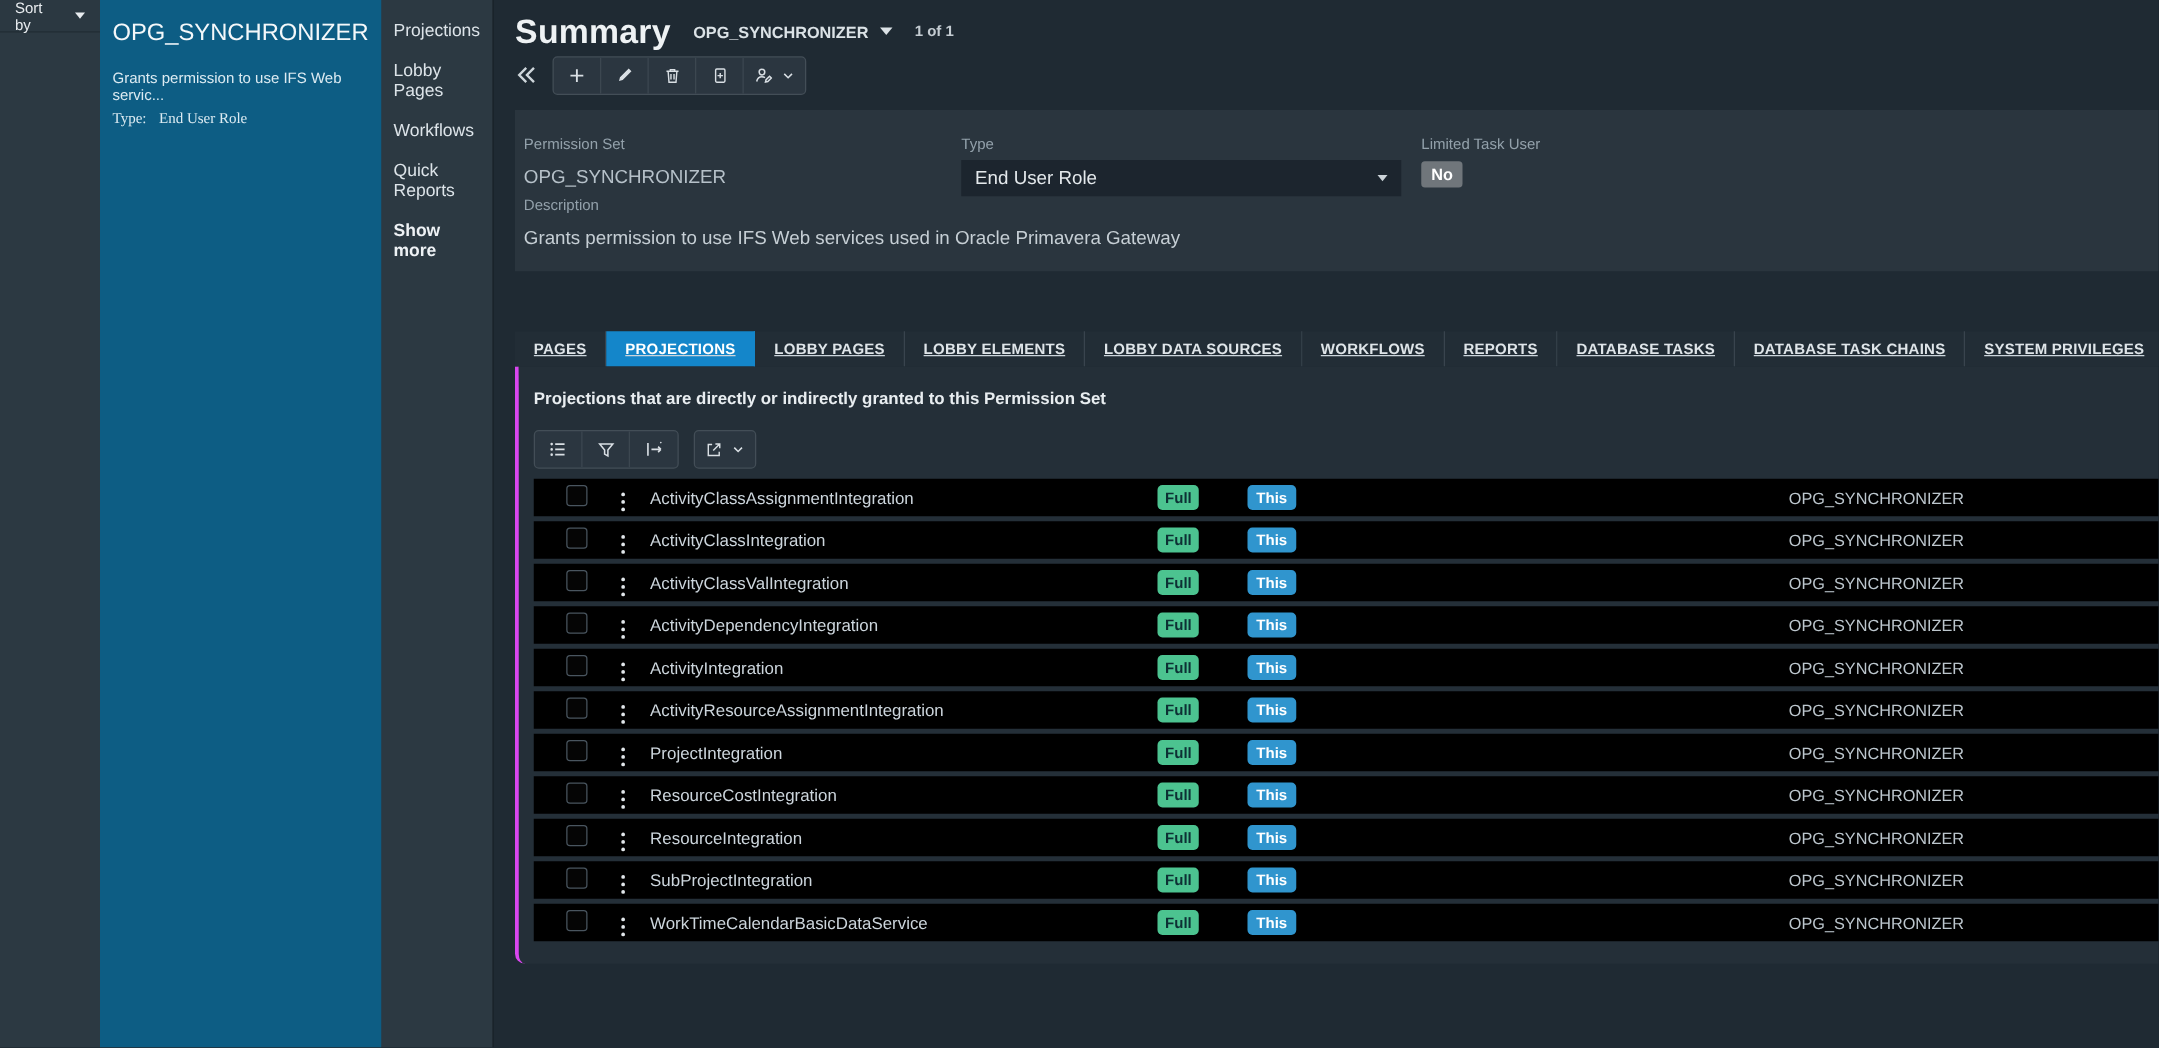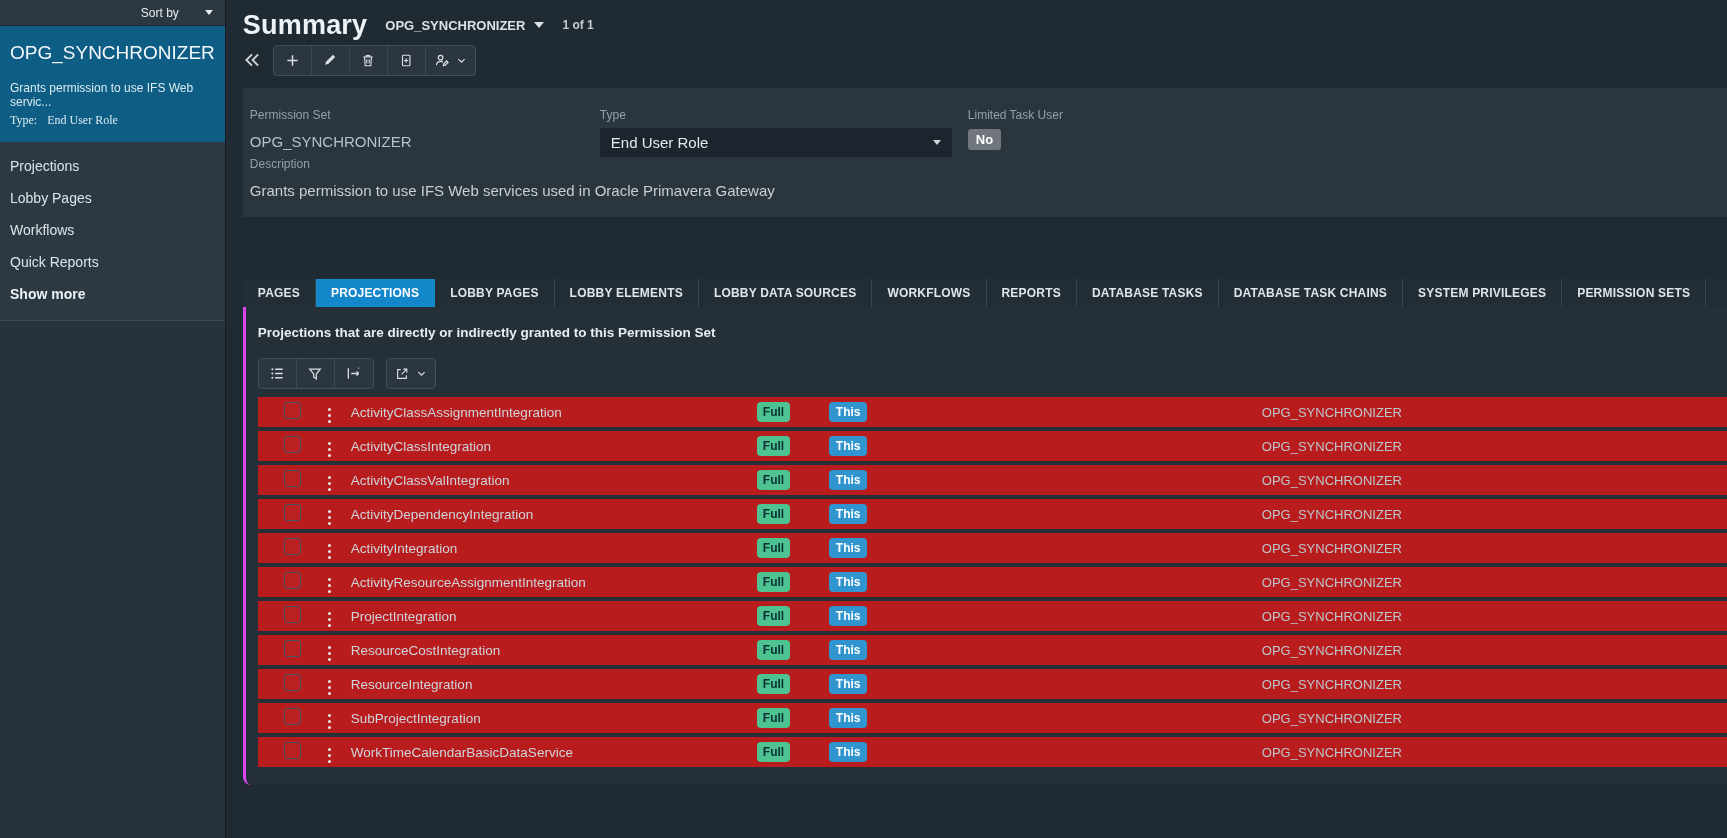--- a/index.html
+++ b/index.html
@@ -1,21 +1,21 @@
 <!DOCTYPE html>
 <html><head>
 <meta charset="utf-8">
 <style>
   * { box-sizing: border-box; margin: 0; padding: 0; }
   html,body { width:1727px; height:838px; overflow:hidden; }
   body { background:#1f2a33; font-family:"Liberation Sans", sans-serif; color:#ccd5dc; }
   .app { display:flex; width:1727px; height:838px; }
 
   
-  .sidebar { flex:0 0 224px; background:#2c3942; border-right:1px solid #141c22; display:flex; flex-direction:column; }
+  .sidebar { flex:0 0 224px; background:#2c3942; border-right:1px solid #141c22; display:flex; flex-direction:row; }
   .sidebar-topbar { height:26px; background:#2b3841; display:flex; align-items:center; justify-content:flex-end; gap:26px; padding:0 12px; font-size:12px; color:#e8ecef; border-bottom:1px solid #222d35; }
   .caret-down { width:0; height:0; border-left:4px solid transparent; border-right:4px solid transparent; border-top:5px solid currentColor; display:inline-block; }
   .sidebar-card { background:#0d5d84; color:#fff; padding:16px 10px 14px 10px; cursor:pointer; }
   .card-title { font-size:19px; color:#f4f8fa; }
   .card-desc { margin-top:17px; font-size:12px; color:#dcebf2; }
   .card-type { margin-top:4px; font-size:12px; color:#dcebf2; display:flex; gap:10px;font-family:Liberation Serif, serif; }
   .sidebar-nav { padding:8px 0 4px 0; }
   .nav-item { padding:8px 10px; font-size:14px; color:#dde4e9; cursor:pointer; }
   .nav-item.bold { font-weight:bold; color:#eef2f5; }
   .sidebar-rest { flex:1; background:#27333c; border-top:1px solid #3e4a53; margin-top:6px; }
@@ -43,40 +43,40 @@
   .f-col1 { width:350px; }
   .f-col2 { width:368px; }
   .f-col3 { flex:1; }
   .select { margin-top:6px; width:352px; height:29px; background:#1c252e; display:flex; align-items:center; justify-content:space-between; padding:0 11px; color:#e4e9ec; font-size:15px; cursor:pointer; }
   .select .caret-down { color:#ccd4d9; }
   .no-badge { display:inline-block; margin-top:7px; background:#70767b; color:#fff; font-weight:bold; font-size:13px; padding:3px 8px; border-radius:3px; }
   .form-row2 { }
   .desc-value { margin-top:11px; font-size:15px; color:#c6cfd5; }
 
   
-  .tabs { margin-top:62px; display:flex; background:#212c35; height:28px; }
+  .tabs { margin-top:48px; display:flex; background:#212c35; height:28px;text-decoration:underline; }
   .tab { padding:0 15px; line-height:28px; font-size:12px; font-weight:bold; color:#dfe5e9; border-right:1px solid #39444e; letter-spacing:.2px; cursor:pointer; white-space:nowrap; background:#222d36; }
   .tab.active { background:#1486ca; color:#ffffff; border-right-color:#1486ca; }
   .tabs-filler { flex:1; background:#212c35; }
 
   
   .content { border-left:3px solid #d946ef; background:#242f38; border-bottom-left-radius:8px; padding:12px 0 14px 12px; }
   .subtitle { font-size:13.5px; font-weight:bold; color:#e8edf0; padding-top:6px; }
   .table-toolbar { margin-top:18px; display:flex; gap:12px; }
 
   
   .table { margin-top:8px; }
   .grid-cols { display:grid; grid-template-columns:60px 33px 403px 63px 442px 1fr; align-items:center; }
   .thead { height:32px; color:#b5bfc7; font-size:12.5px; position:relative; }
   .th { cursor:pointer; }
   .sort-caret { position:absolute; left:270px; bottom:-3px; color:#c3cbd1; }
   .checkbox { width:17px; height:17px; border:1.5px solid #49555f; border-radius:3px; background:rgba(255,255,255,0.02); display:inline-block; margin-left:26px; cursor:pointer; }
   .selectall-icon { margin-left:28px; color:#a9b4bc; }
   .kebab { width:3px; height:3px; border-radius:50%; background:#e2e7eb; box-shadow:0 6px 0 #e2e7eb, 0 -6px 0 #e2e7eb; display:inline-block; margin-left:10px; cursor:pointer; }
-  .trow { height:30px; background:#b91c1c; margin-bottom:4px; font-size:13.5px; color:#ccd5dc; cursor:pointer; }
+  .trow { height:30px; background:#000000; margin-bottom:4px; font-size:13.5px; color:#ccd5dc; cursor:pointer; }
   .badge { display:inline-block; font-weight:bold; font-size:12px; border-radius:4px; padding:4px 6px; line-height:1; }
   .badge-full { background:#4cc390; color:#0d3034; margin-left:3px; }
   .badge-this { background:#3095ce; color:#ffffff; margin-left:12px; padding:4px 7px; }
   .granted-cell { margin-left:3px; color:#bcc6cd; font-size:13px; }
 </style>
 </head>
 <body>
 
 <div class="app">
 

